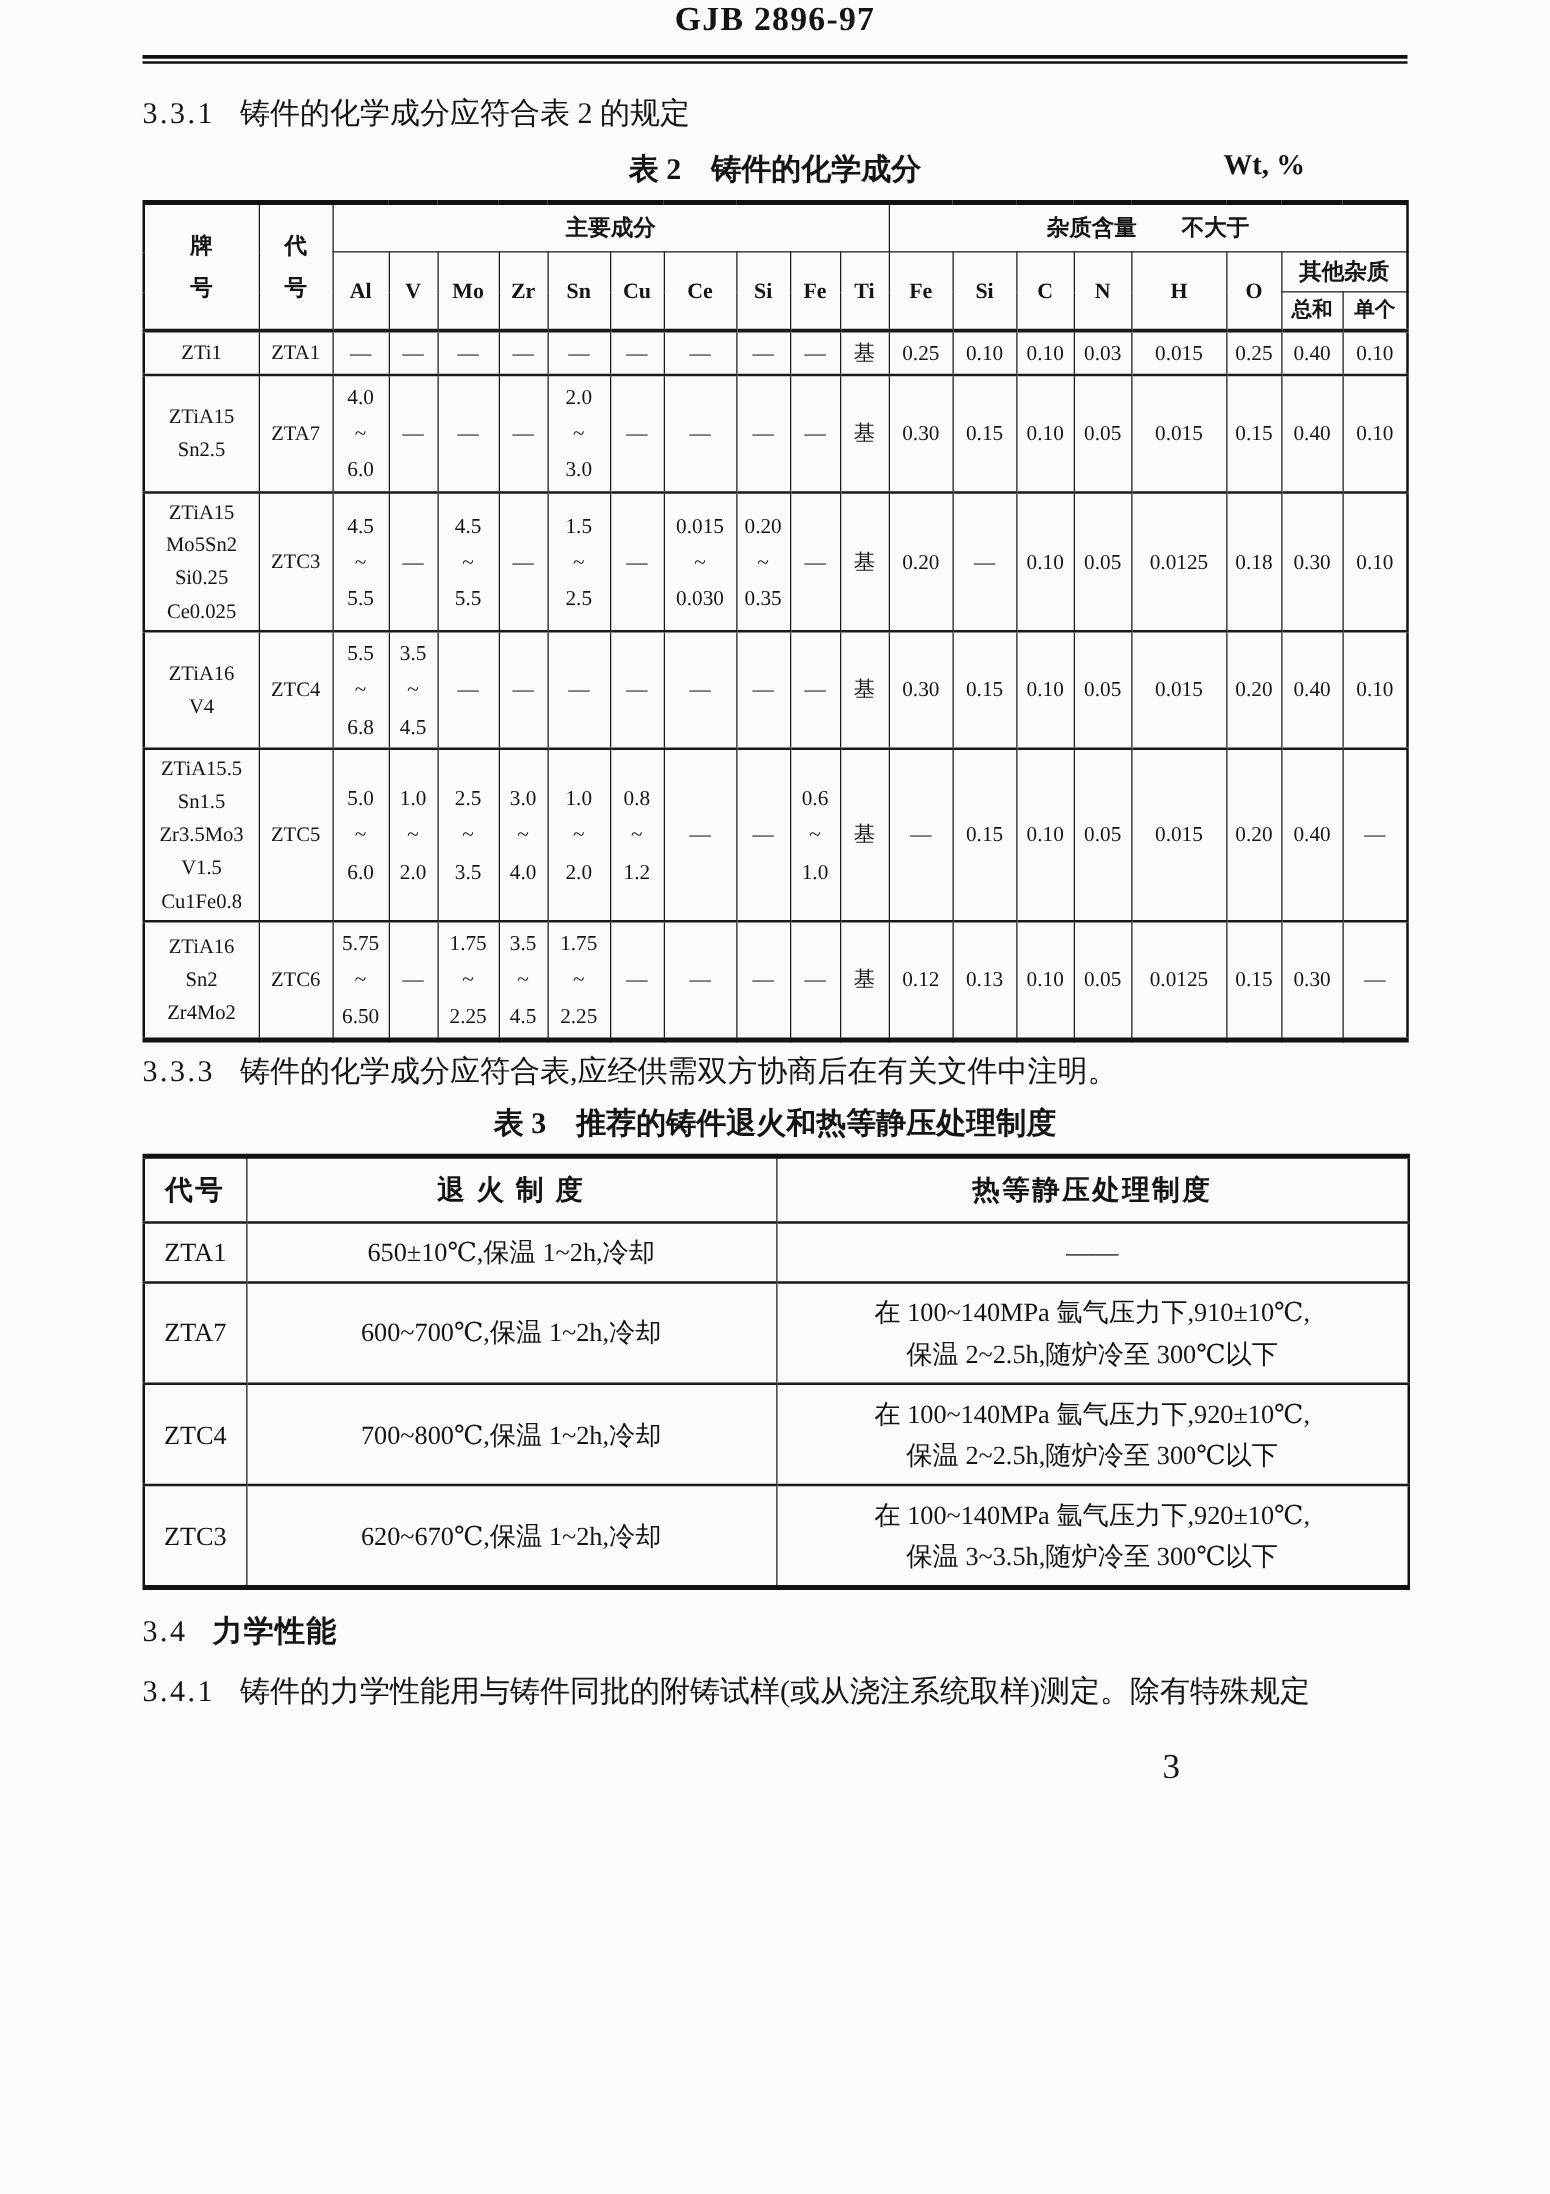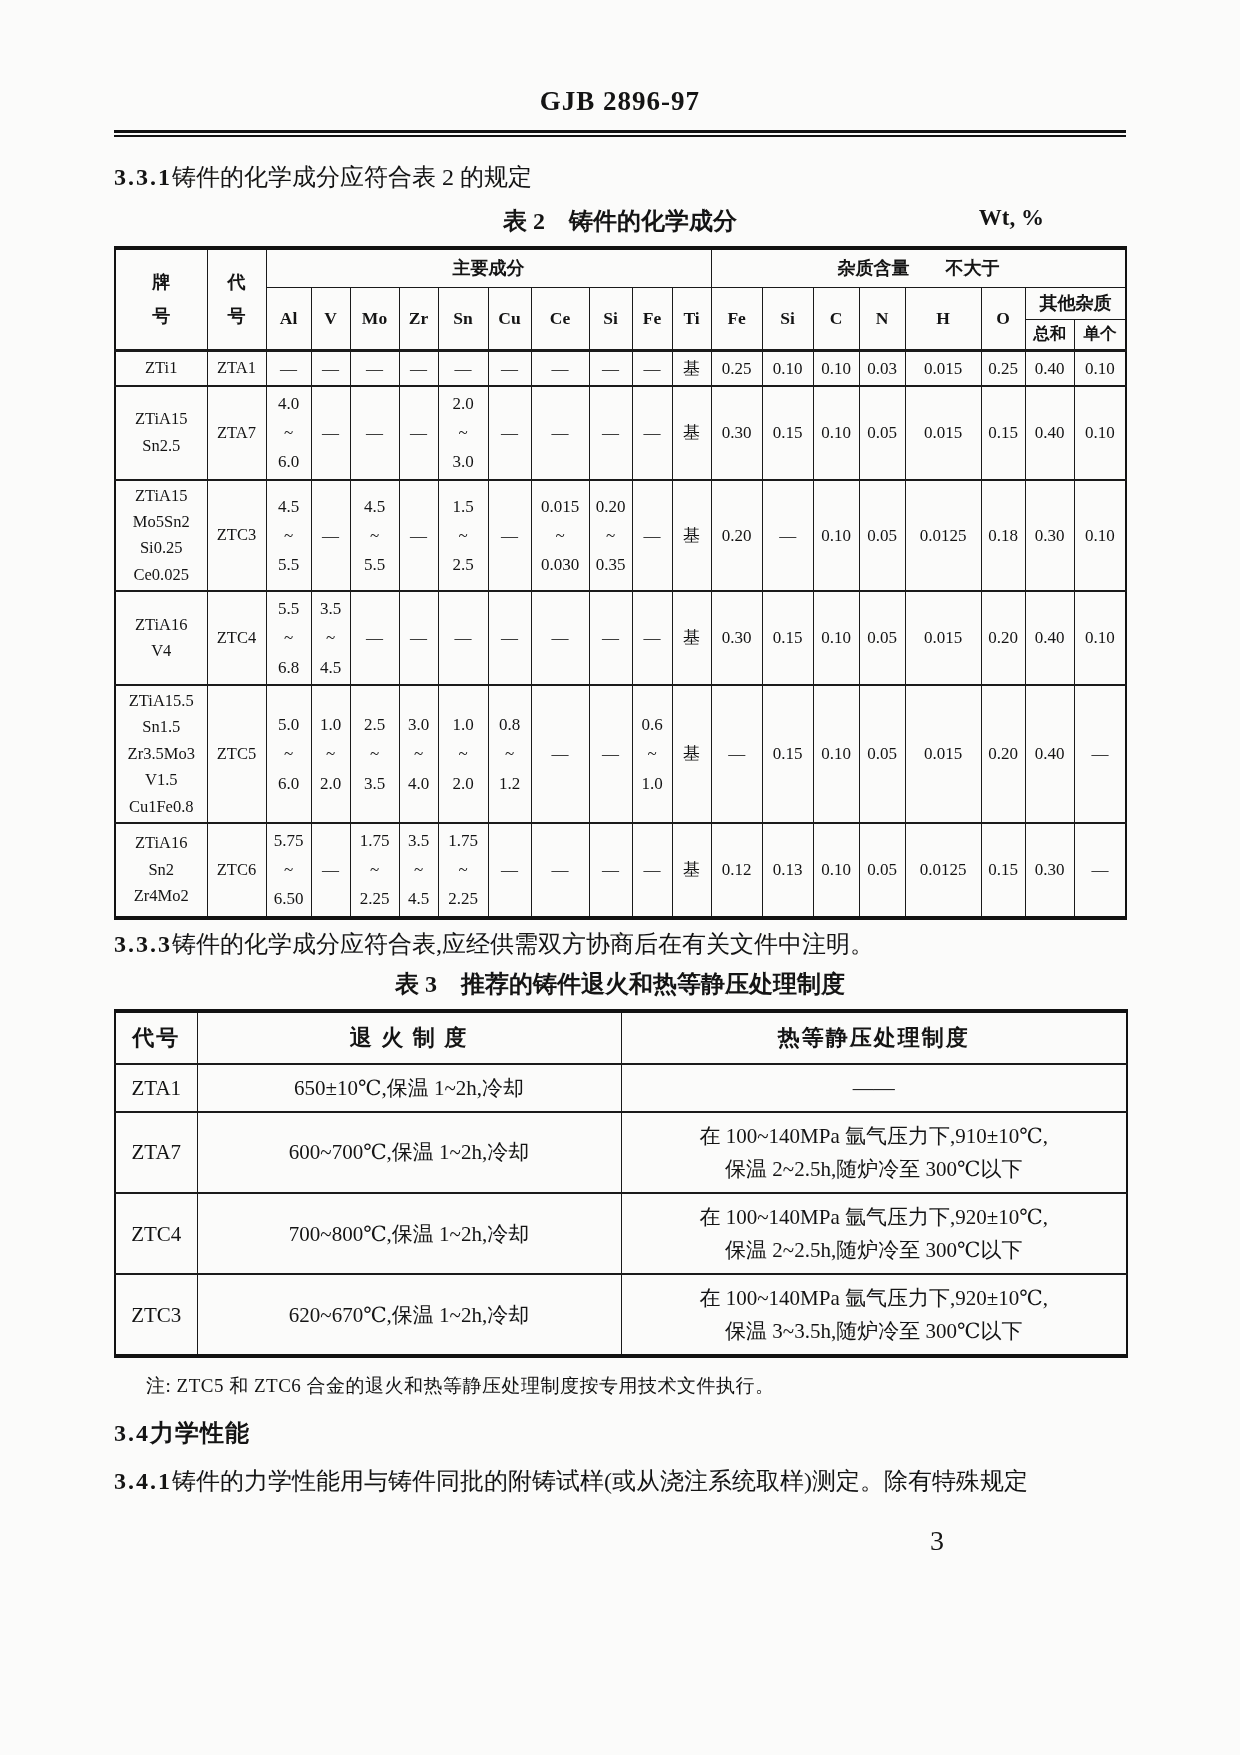--- a/index.html
+++ b/index.html
@@ -6,34 +6,33 @@
   body{
     width:1240px;height:1755px;
     background:#fbfbfa;
     color:#141414;
     font-family:"Liberation Serif","DejaVu Serif",serif;
   }
   .page{position:relative;width:1240px;height:1755px;overflow:hidden;}
   .content{margin-left:114px;width:1012px;}
 
   .doc-code{
-    padding-top:86px;
     text-align:center;
     font-size:27px;font-weight:bold;letter-spacing:1px;
   }
   .rule{
     margin-top:13px;
     height:2px;
     border-top:3px solid #121212;
     border-bottom:2px solid #121212;
   }
 
   .para{font-size:24px;line-height:2.0;margin:0;}
   .para.mt{margin-top:16px;}
-  .secnum{font-weight:bold;letter-spacing:2px;white-space:nowrap;}
+  .secnum{font-weight:normal;margin-right:20px;letter-spacing:2px;white-space:nowrap;}
   .sectext{white-space:pre-line;}
   .bold-text .sectext{font-weight:bold;letter-spacing:1px;}
 
   .caption-row{
     position:relative;margin-top:4px;
     text-align:center;font-size:24px;font-weight:bold;
   }
   .caption-unit{position:absolute;right:82px;top:0;font-weight:bold;font-size:23px;}
   .caption-row.t3cap{margin-top:0;}
 
@@ -376,21 +375,20 @@
           </tr>
           <tr>
             <td class="code3">ZTC3</td>
             <td class="anneal">620~670℃,保温 1~2h,冷却</td>
             <td class="hip">在 100~140MPa 氩气压力下,920±10℃,
 保温 3~3.5h,随炉冷至 300℃以下</td>
           </tr>
         </tbody>
       </table>
 
-    <div class="note">注: ZTC5 和 ZTC6 合金的退火和热等静压处理制度按专用技术文件执行。</div>
 
     <p class="para bold-text" style="margin-top:10px;"><span class="secnum">3.4</span><span class="sectext">力学性能</span></p>
 
     <p class="para"><span class="secnum">3.4.1</span><span class="sectext">铸件的力学性能用与铸件同批的附铸试样(或从浇注系统取样)测定。除有特殊规定</span></p>
 
     <div class="pagenum">3</div>
 
   </div>
 </div>
 

